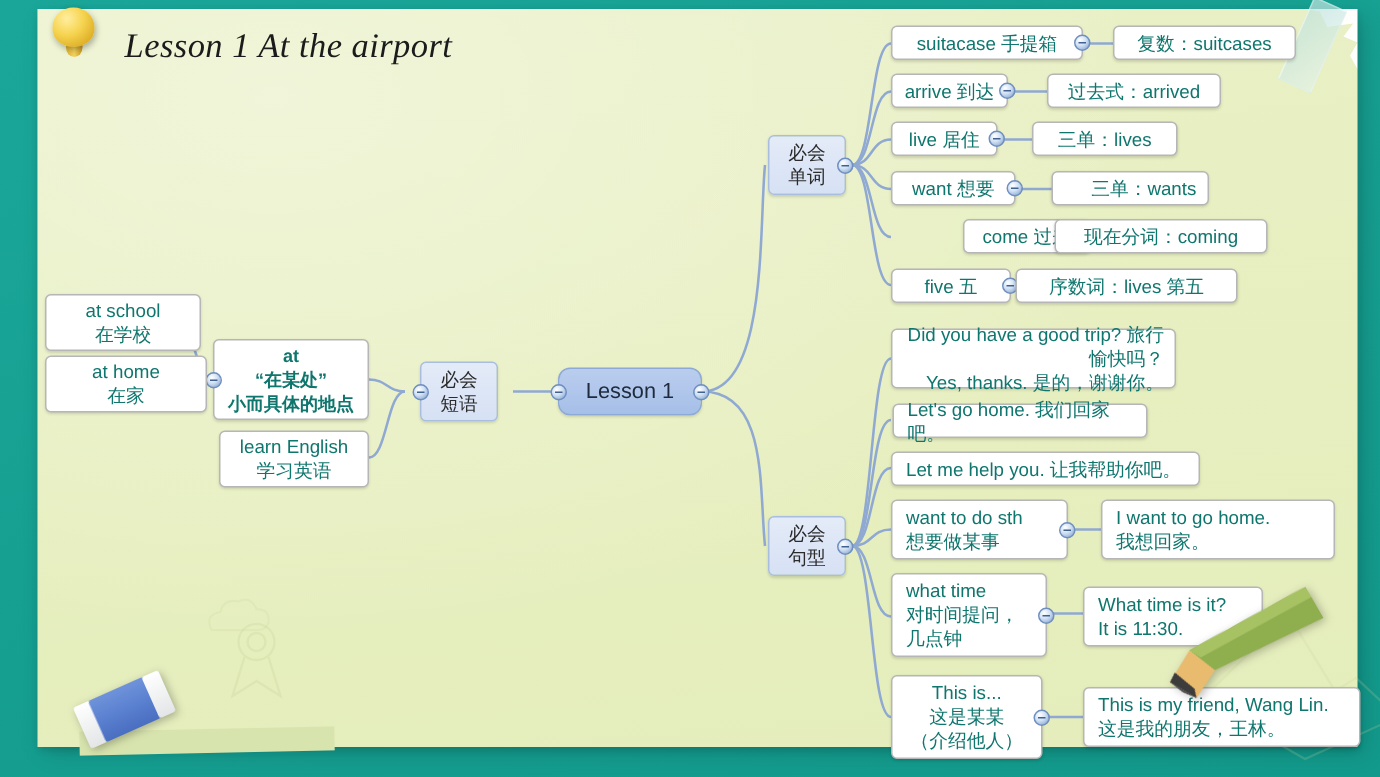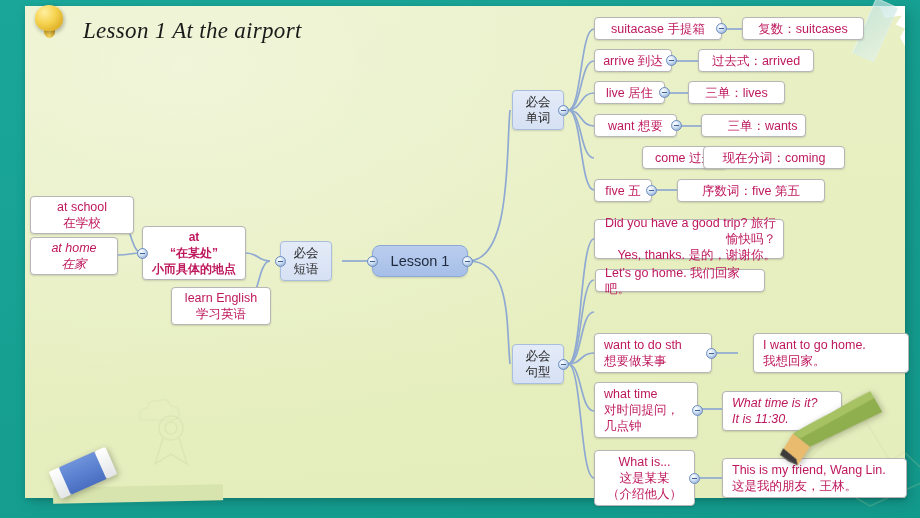--- a/index.html
+++ b/index.html
@@ -139,21 +139,21 @@
     pointer-events: none;
   }
   
   .node {
     position: absolute;
     box-sizing: border-box;
     background: #ffffff;
     border: 1px solid #b6b6b6;
     border-radius: 4px;
     box-shadow: 0 1px 2px rgba(0,0,0,0.14);
-    color: #be185d;
+    color: #0f766e;
     font-size: 12.5px;
     line-height: 16px;
     display: flex;
     align-items: center;
     justify-content: center;
     text-align: center;
     padding: 2px 7px;
     white-space: pre-line;
   }
   .node.blue {
@@ -298,26 +298,26 @@
 “在某处”
 小而具体的地点</span>
     <span class="handle" style="left:-6px; top:21px;"></span>
   </div>
 
   <div class="node" style="left:30px; top:196px; width:104px; height:38px;">
     <span class="txt">at school
 在学校</span>
   </div>
 
-  <div class="node" style="left:30px; top:237px; width:88px; height:38px;font-style:italic;">
+  <div class="node" style="left:30px; top:237px; width:108px; height:38px;">
     <span class="txt">at home
 在家</span>
   </div>
 
-  <div class="node" style="left:146px; top:287px; width:100px; height:38px;margin-left:25px;">
+  <div class="node" style="left:146px; top:287px; width:100px; height:38px;">
     <span class="txt">learn English
 学习英语</span>
   </div>
 
   <div class="node blue" style="left:512px; top:90px; width:52px; height:40px;">
     <span class="txt">必会
 单词</span>
     <span class="handle" style="right:-6px; top:14px;"></span>
   </div>
 
@@ -354,67 +354,70 @@
   </div>
 
   <div class="node" style="left:594px; top:146px; width:85px; height:23px;margin-left:48px;">
     <span class="txt">come 过来</span>
     <span class="handle" style="right:-6px; top:5px;"></span>
   </div>
   <div class="node" style="left:703px; top:146px; width:142px; height:23px;">
     <span class="txt">现在分词：coming</span>
   </div>
 
-  <div class="node" style="left:594px; top:179px; width:58px; height:23px;">
+  <div class="node" style="left:594px; top:179px; width:80px; height:23px;">
     <span class="txt">five 五</span>
     <span class="handle" style="right:-6px; top:5px;"></span>
   </div>
   <div class="node" style="left:677px; top:179px; width:148px; height:23px;">
-    <span class="txt">序数词：five 第五</span>
+    <span class="txt">序数词：lives 第五</span>
   </div>
 
   <div class="node blue" style="left:512px; top:344px; width:52px; height:40px;">
     <span class="txt">必会
 句型</span>
     <span class="handle" style="right:-6px; top:14px;"></span>
   </div>
 
   <div class="node" style="left:594px; top:219px; width:190px; height:40px; justify-content:flex-start; text-align:right; padding-left:9px;">
     <span class="txt">Did you have a good trip? 旅行愉快吗？
 Yes, thanks. 是的，谢谢你。</span>
   </div>
 
   <div class="node" style="left:595px; top:269px; width:170px; height:23px; justify-content:flex-start; text-align:left; padding-left:9px;">
     <span class="txt">Let's go home. 我们回家吧。</span>
   </div>
 
+  <div class="node" style="left:594px; top:301px; width:206px; height:23px; justify-content:flex-start; text-align:left; padding-left:9px;">
+    <span class="txt">Let me help you. 让我帮助你吧。</span>
+  </div>
 
   <div class="node" style="left:594px; top:333px; width:118px; height:40px; justify-content:flex-start; text-align:left; padding-left:9px;">
     <span class="txt">want to do sth
 想要做某事</span>
     <span class="handle" style="right:-6px; top:14px;"></span>
   </div>
-  <div class="node" style="left:734px; top:333px; width:156px; height:40px; justify-content:flex-start; text-align:left; padding-left:9px;margin-left:19px;">
+  <div class="node" style="left:734px; top:333px; width:156px; height:40px; justify-content:flex-start; text-align:left; padding-left:9px;">
     <span class="txt">I want to go home.
 我想回家。</span>
   </div>
 
   <div class="node" style="left:594px; top:382px; width:104px; height:56px; justify-content:flex-start; text-align:left; padding-left:9px;">
     <span class="txt">what time
 对时间提问，
 几点钟</span>
     <span class="handle" style="right:-6px; top:22px;"></span>
   </div>
-  <div class="node" style="left:722px; top:391px; width:120px; height:40px; justify-content:flex-start; text-align:left; padding-left:9px;font-style:italic;">
+  <div class="node" style="left:722px; top:391px; width:120px; height:40px; justify-content:flex-start; text-align:left; padding-left:9px;">
     <span class="txt">What time is it?
 It is 11:30.</span>
   </div>
 
   <div class="node" style="left:594px; top:450px; width:101px; height:56px;">
-    <span class="txt">What is...
+    <span class="txt">This is...
 这是某某
 （介绍他人）</span>
     <span class="handle" style="right:-6px; top:22px;"></span>
   </div>
   <div class="node" style="left:722px; top:458px; width:185px; height:40px; justify-content:flex-end; text-align:left; padding-left:9px;">
     <span class="txt">This is my friend, Wang Lin.
 这是我的朋友，王林。</span>
   </div>
 
   <div class="eraser">

